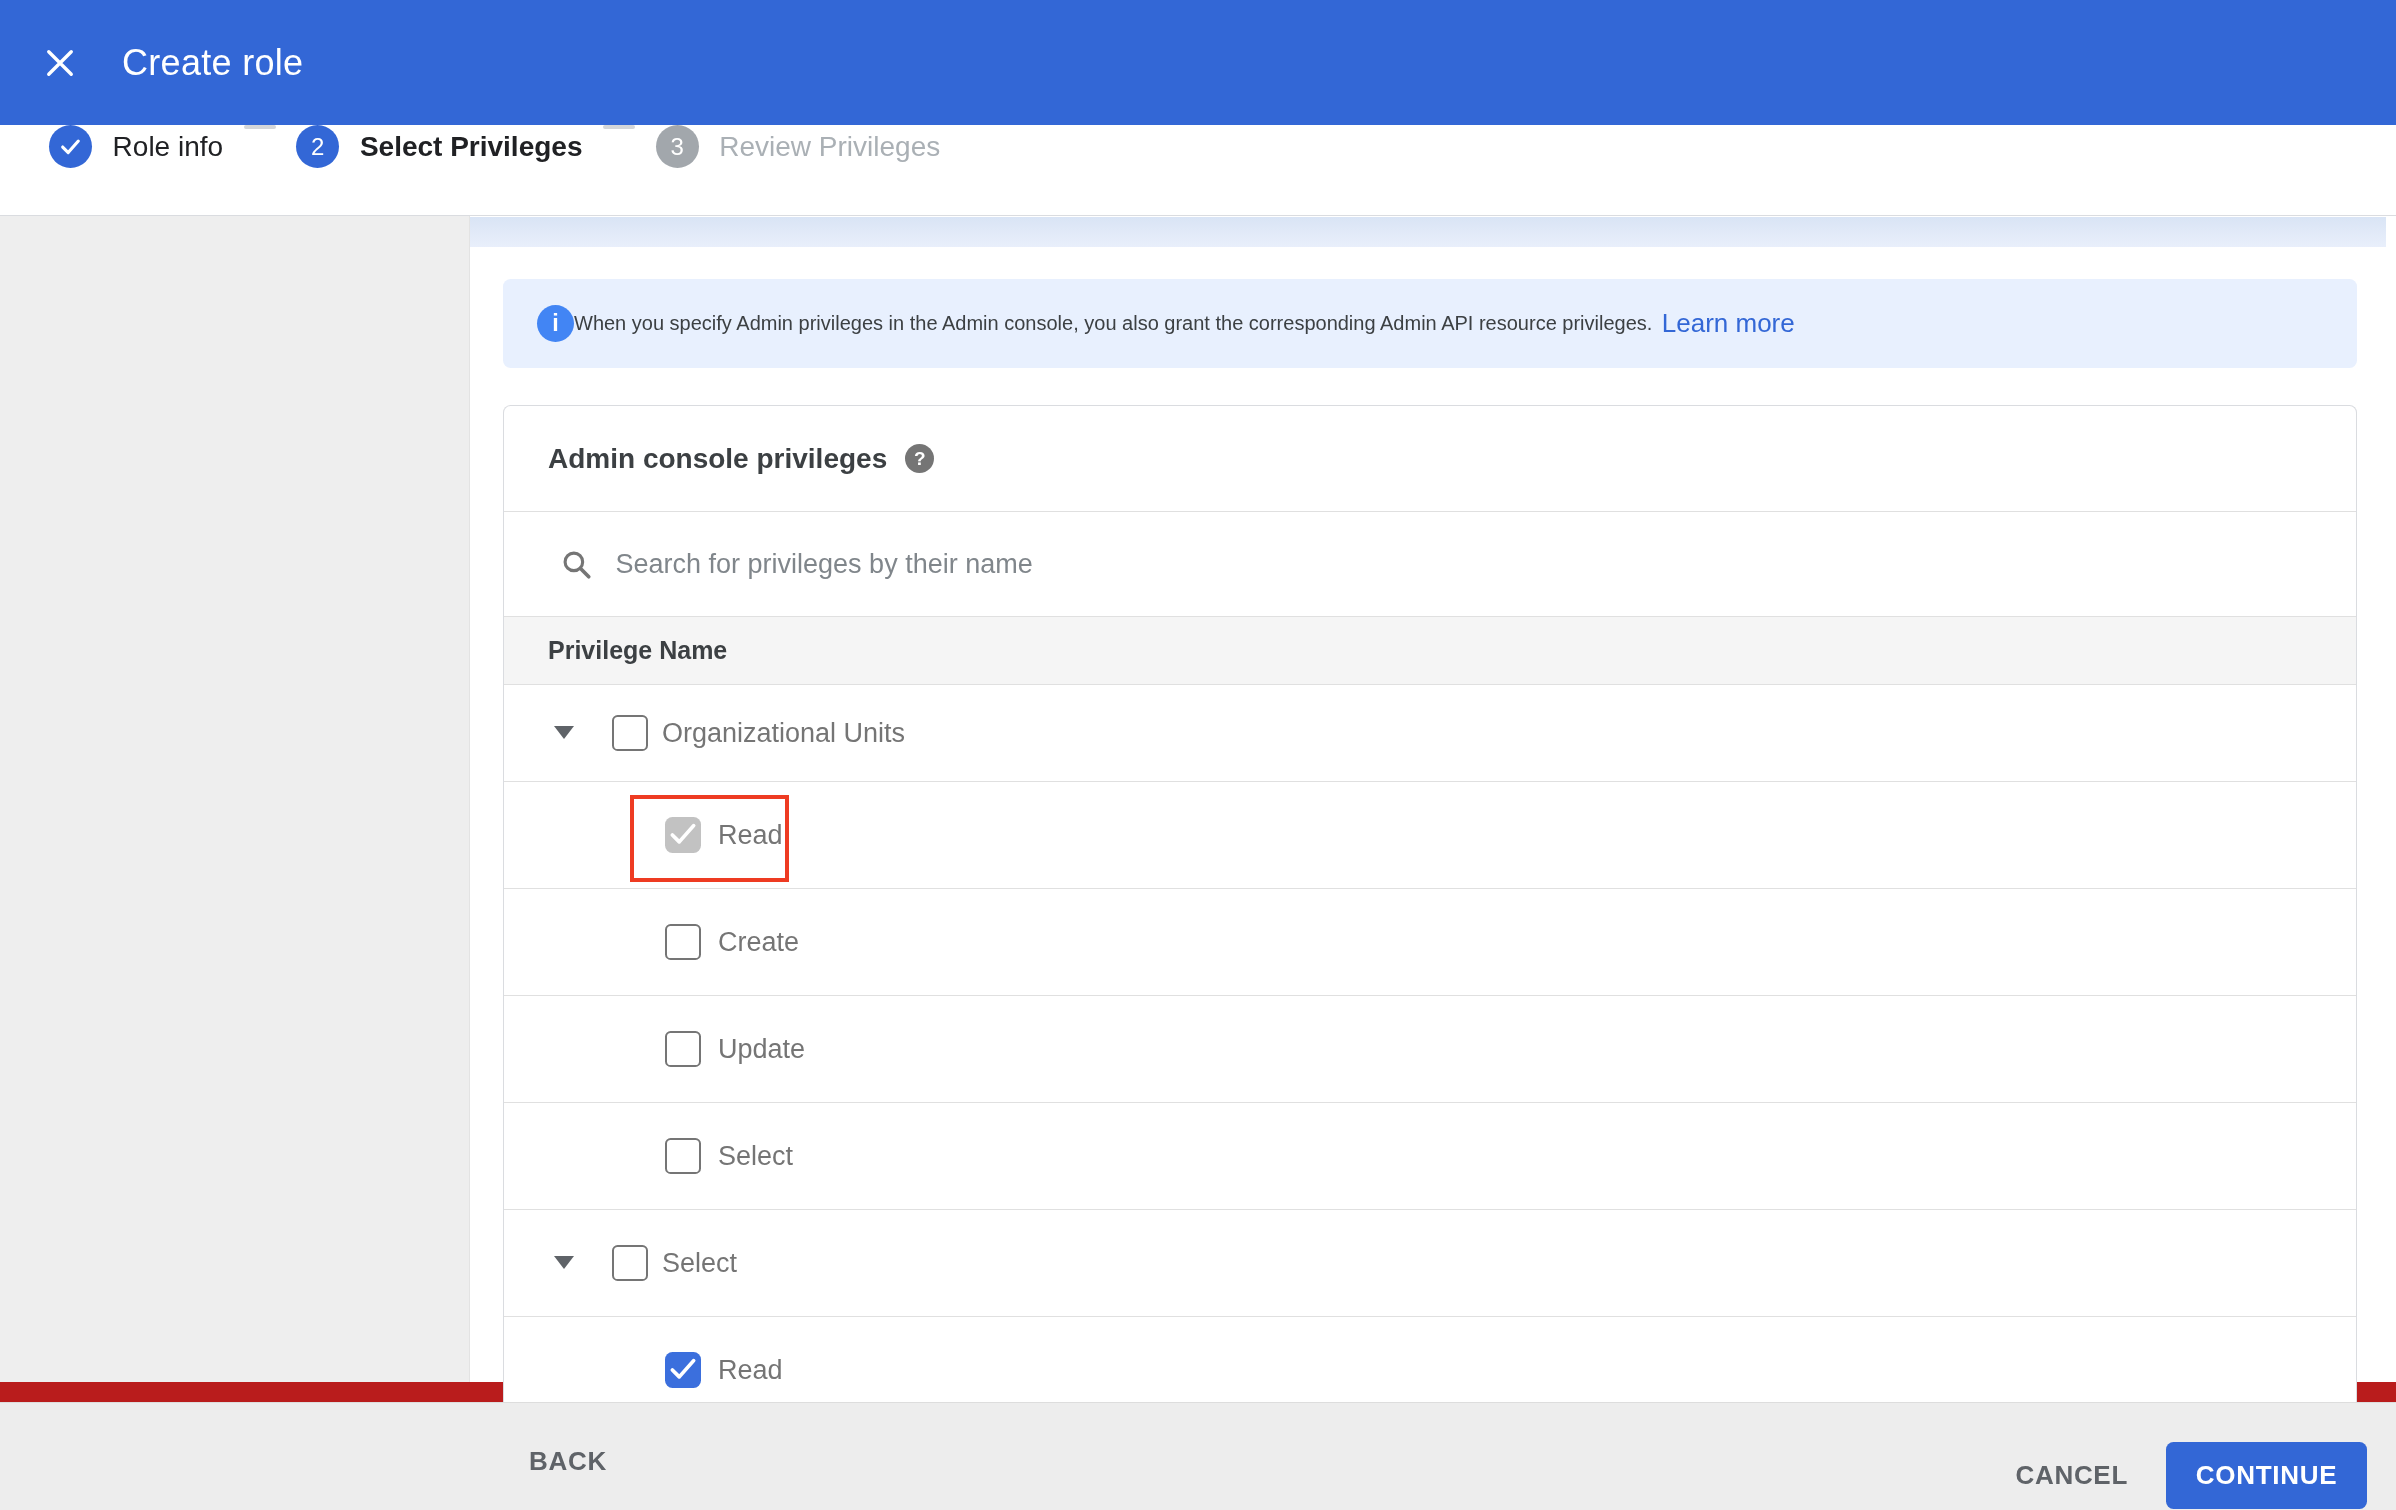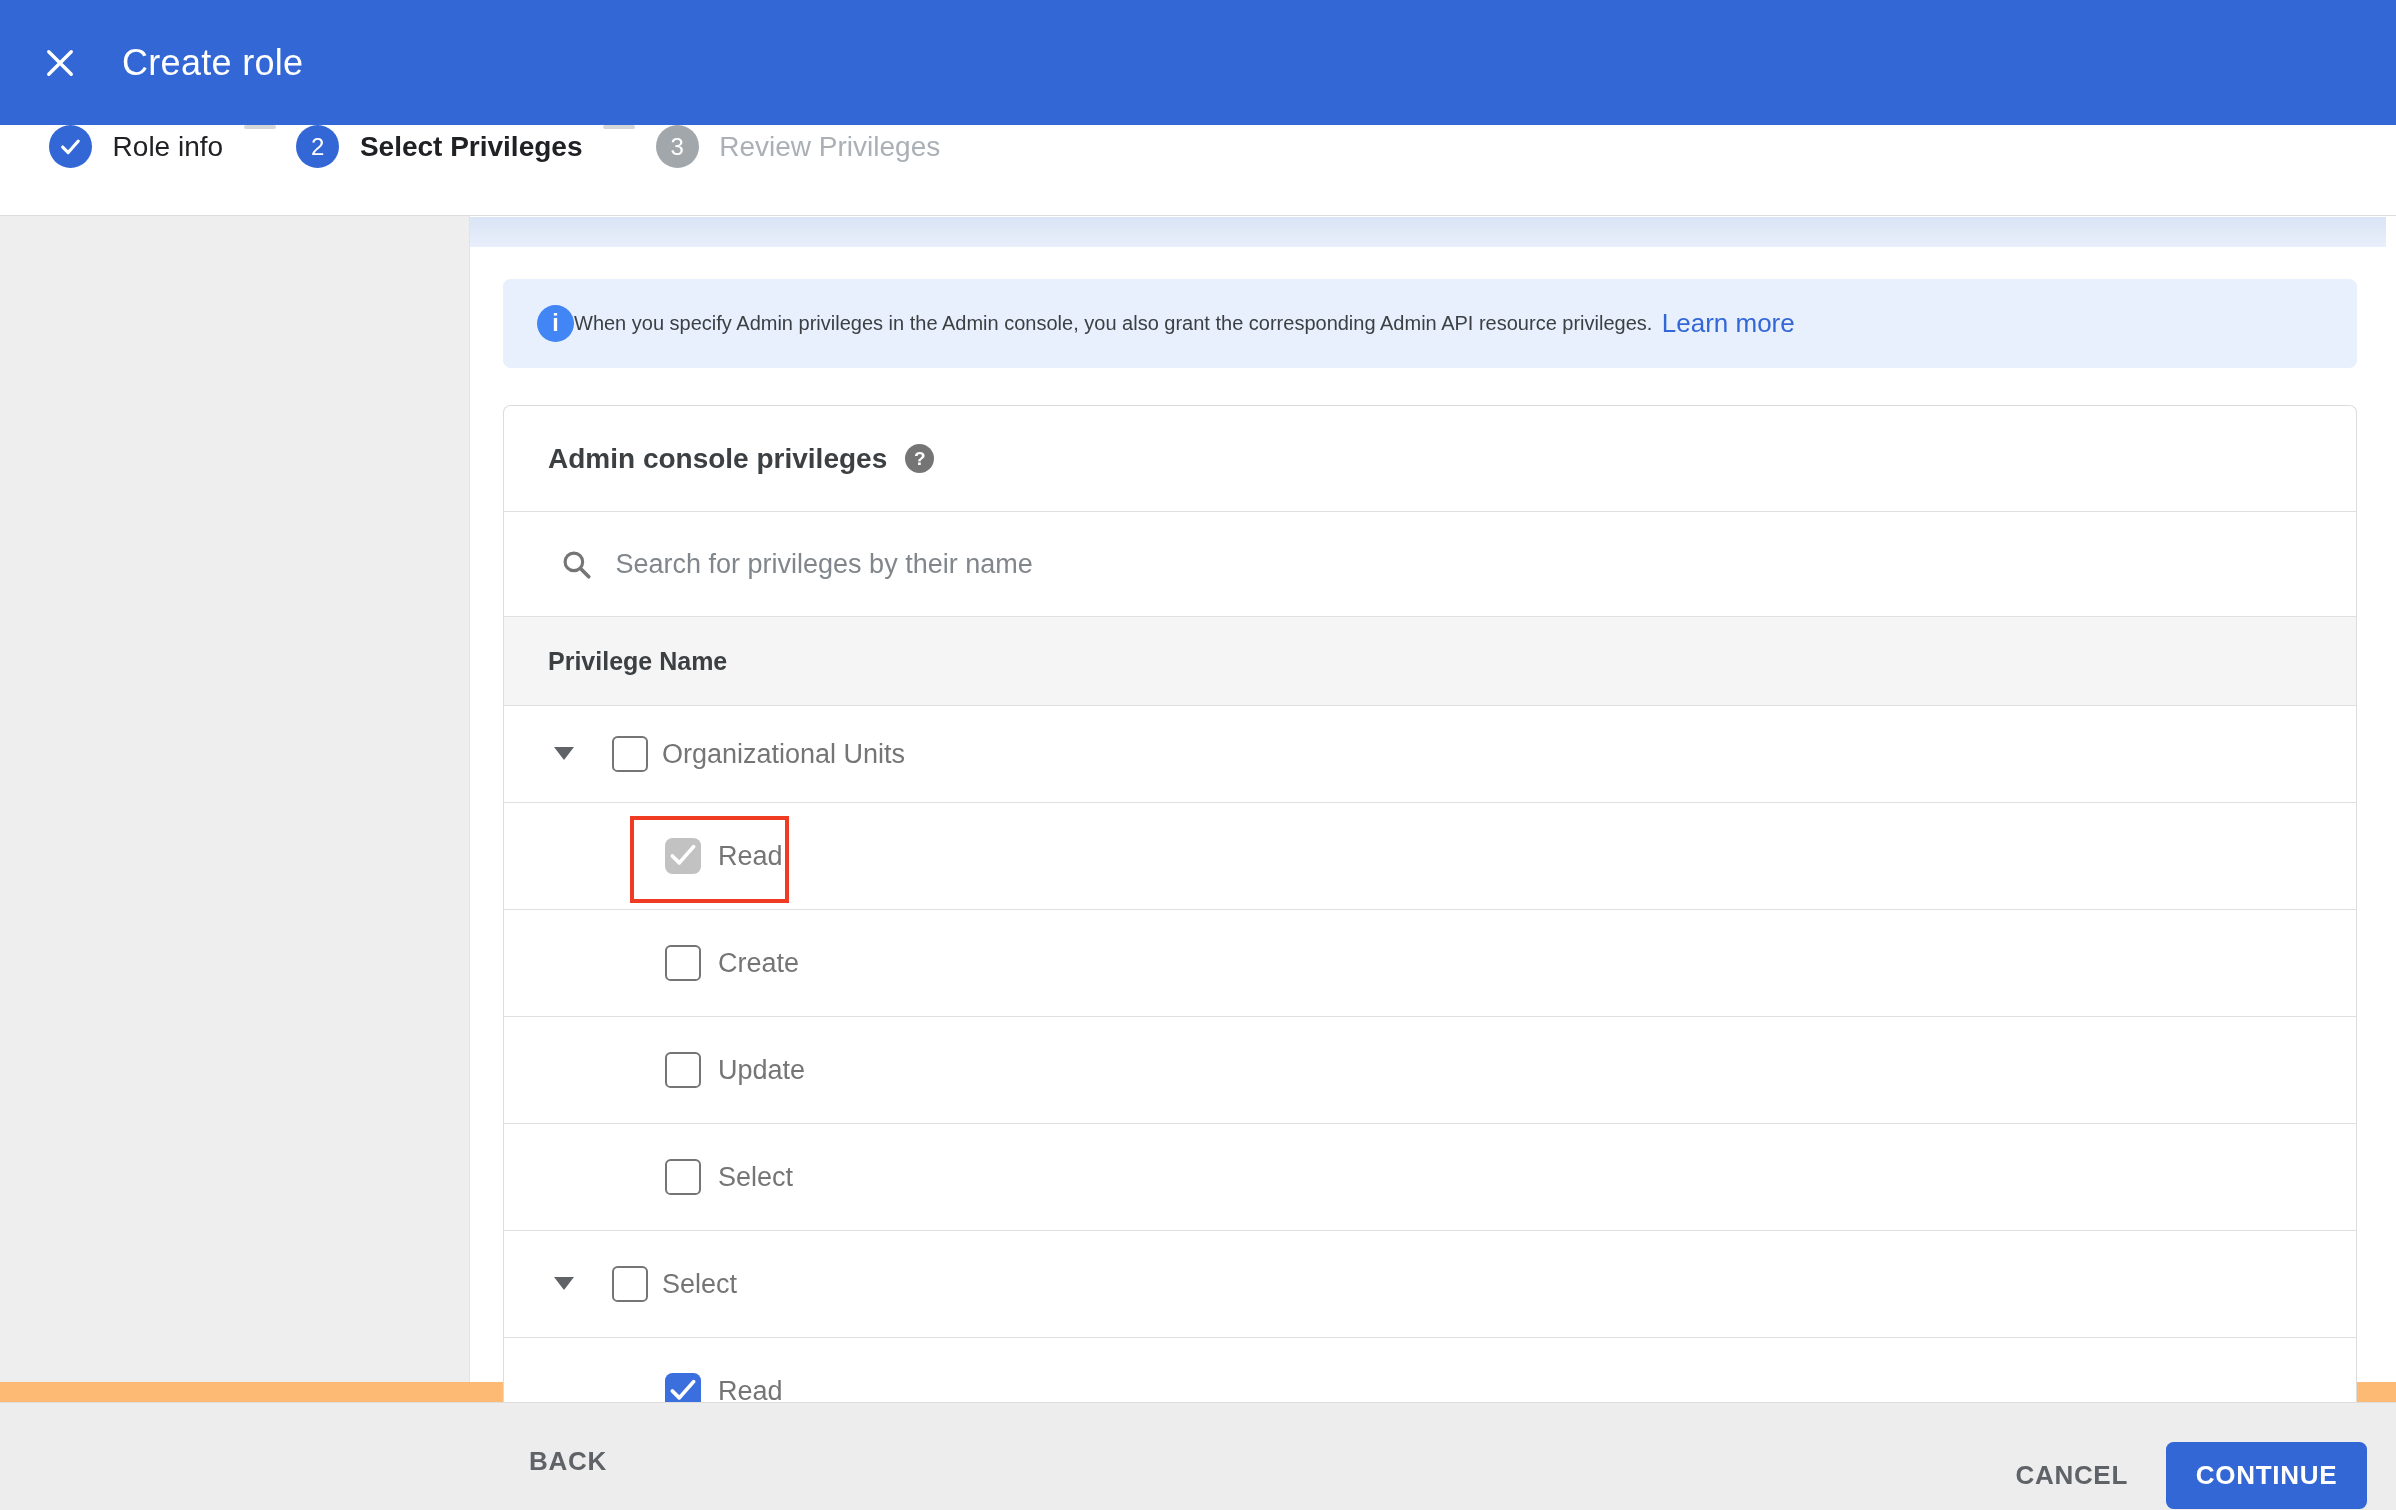--- a/index.html
+++ b/index.html
@@ -1,18 +1,18 @@
 <!DOCTYPE html>
 <html style="font-size:15px"><head>
 <meta charset="utf-8">
 <style>
   * { margin:0; padding:0; box-sizing:border-box; }
   html,body { width:2397px; height:1510px; }
   body { font-family:"Liberation Sans", sans-serif; background:#fff; }
-  .app { position:relative; width:2397px; height:1510px; overflow:hidden; background:#fdba74; }
+  .app { position:relative; width:2397px; height:1510px; overflow:hidden; background:#b91c1c; }
 
   
   .hdr { position:absolute; left:0; top:0; width:2397px; height:125px; background:#3367d6; display:flex; align-items:center; }
   .hdr .close { width:30px; height:30px; margin-left:45px; cursor:pointer; flex:0 0 auto; }
   .hdr .title { color:#fff; font-size:36px; font-weight:400; margin-left:47px; letter-spacing:0.3px; }
 
   
   .stepper { position:absolute; left:0; top:125px; width:2397px; height:91px; background:#fff; border-bottom:0.9px solid #dadce0; display:flex; align-items:flex-start; padding-left:49px; z-index:3; }
   .step { display:flex; align-items:center; }
   .step .circ { width:43px; height:43px; border-radius:50%; display:flex; align-items:center; justify-content:center; color:#fff; font-size:24px; flex:0 0 auto; }
@@ -36,21 +36,21 @@
 
   
   .card { position:absolute; left:33px; top:189px; width:1854px; background:#fff; border:0.9px solid #dadce0; border-radius:7.5px 7.5px 0 0; border-bottom:none; }
   .card-title-row { height:105px; display:flex; align-items:center; padding-left:44px; }
   .card-title { font-size:28px; font-weight:700; color:#3c4043; }
   .help-ic { width:29px; height:29px; border-radius:50%; background:#757575; color:#fff; font-size:19px; font-weight:700; display:flex; align-items:center; justify-content:center; margin-left:18px; cursor:pointer; }
   .search-row { height:105px; border-top:0.9px solid #e0e0e0; display:flex; align-items:center; padding-left:55px; }
   .search-row svg { flex:0 0 auto; }
   .search-row input { border:none; outline:none; background:transparent; margin-left:22.5px; font-size:27px; color:#3c4043; width:1593px; font-family:"Liberation Sans",sans-serif; }
   .search-row input::placeholder { color:#80868b; opacity:1; }
-  .thead { height:90px; background:#f5f5f5; border-top:0.9px solid #e0e0e0; border-bottom:0.9px solid #e0e0e0; display:flex; align-items:center; padding-left:44px; }
+  .thead { height:69px; background:#f5f5f5; border-top:0.9px solid #e0e0e0; border-bottom:0.9px solid #e0e0e0; display:flex; align-items:center; padding-left:44px; }
   .thead .col { font-size:25px; font-weight:700; color:#3c4043; }
 
   
   .row { position:relative; border-bottom:0.9px solid #e0e0e0; }
   .row.parent { height:97px; }
   .row.child { height:107px; }
   .tri { position:absolute; left:50px; top:50%; margin-top:-6.6px; width:0; height:0; border-left:10.3px solid transparent; border-right:10.3px solid transparent; border-top:13px solid #5f6368; cursor:pointer; }
   .cb { position:absolute; top:50%; margin-top:-18px; width:36px; height:36px; border-radius:5.6px; cursor:pointer; }
   .cb.unchecked { border:2.8px solid #757575; background:#fff; }
   .cb.gray-checked { background:#c2c2c2; border-radius:7.5px; }

